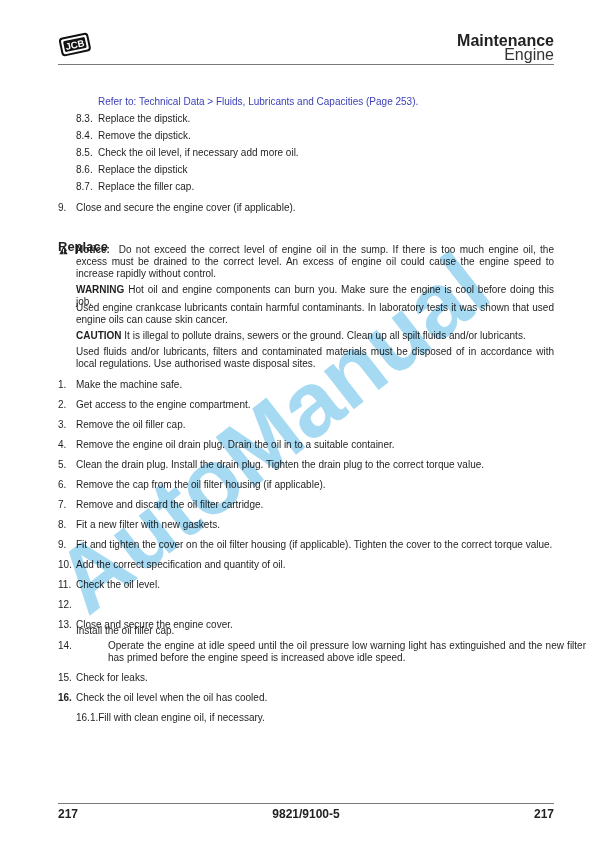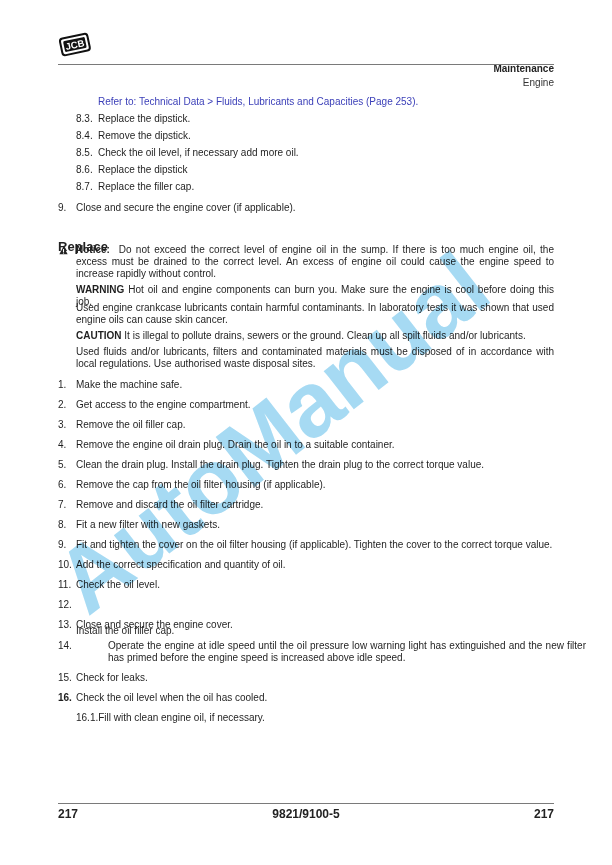--- a/index.html
+++ b/index.html
@@ -4,21 +4,21 @@
 <style>
   html, body { margin: 0; padding: 0; background: #ffffff; }
   body {
     width: 612px; height: 865px; position: relative; overflow: hidden;
     font-family: "Liberation Sans", sans-serif; color: #1a1a1a;
   }
   .page { position: absolute; left: 0; top: 0; width: 612px; height: 865px; }
 
   
   .logo { position: absolute; left: 58px; top: 30px; width: 34px; height: 30px; }
-  .hdr-right { position: absolute; right: 58px; top: 34px; text-align: right; font-size: 10px; line-height: 14px; margin-top: 28px; }
+  .hdr-right { position: absolute; right: 58px; top: 34px; text-align: right; font-size: 16px; line-height: 14px; }
   .hdr-title { font-weight: bold; color: #222; }
   .hdr-sub { color: #333; }
   .rule { position: absolute; left: 58px; width: 496px; height: 1px; background: #7a7a7a; }
   .rule.top { top: 64px; }
   .rule.bottom { top: 803px; }
 
   
   .t { position: absolute; font-size: 10px; line-height: 12.5px; color: #1f1f1f; white-space: nowrap; }
   .link { color: #3b3fb8; }
   .num { position: absolute; font-size: 10px; line-height: 12.5px; color: #1f1f1f; }

